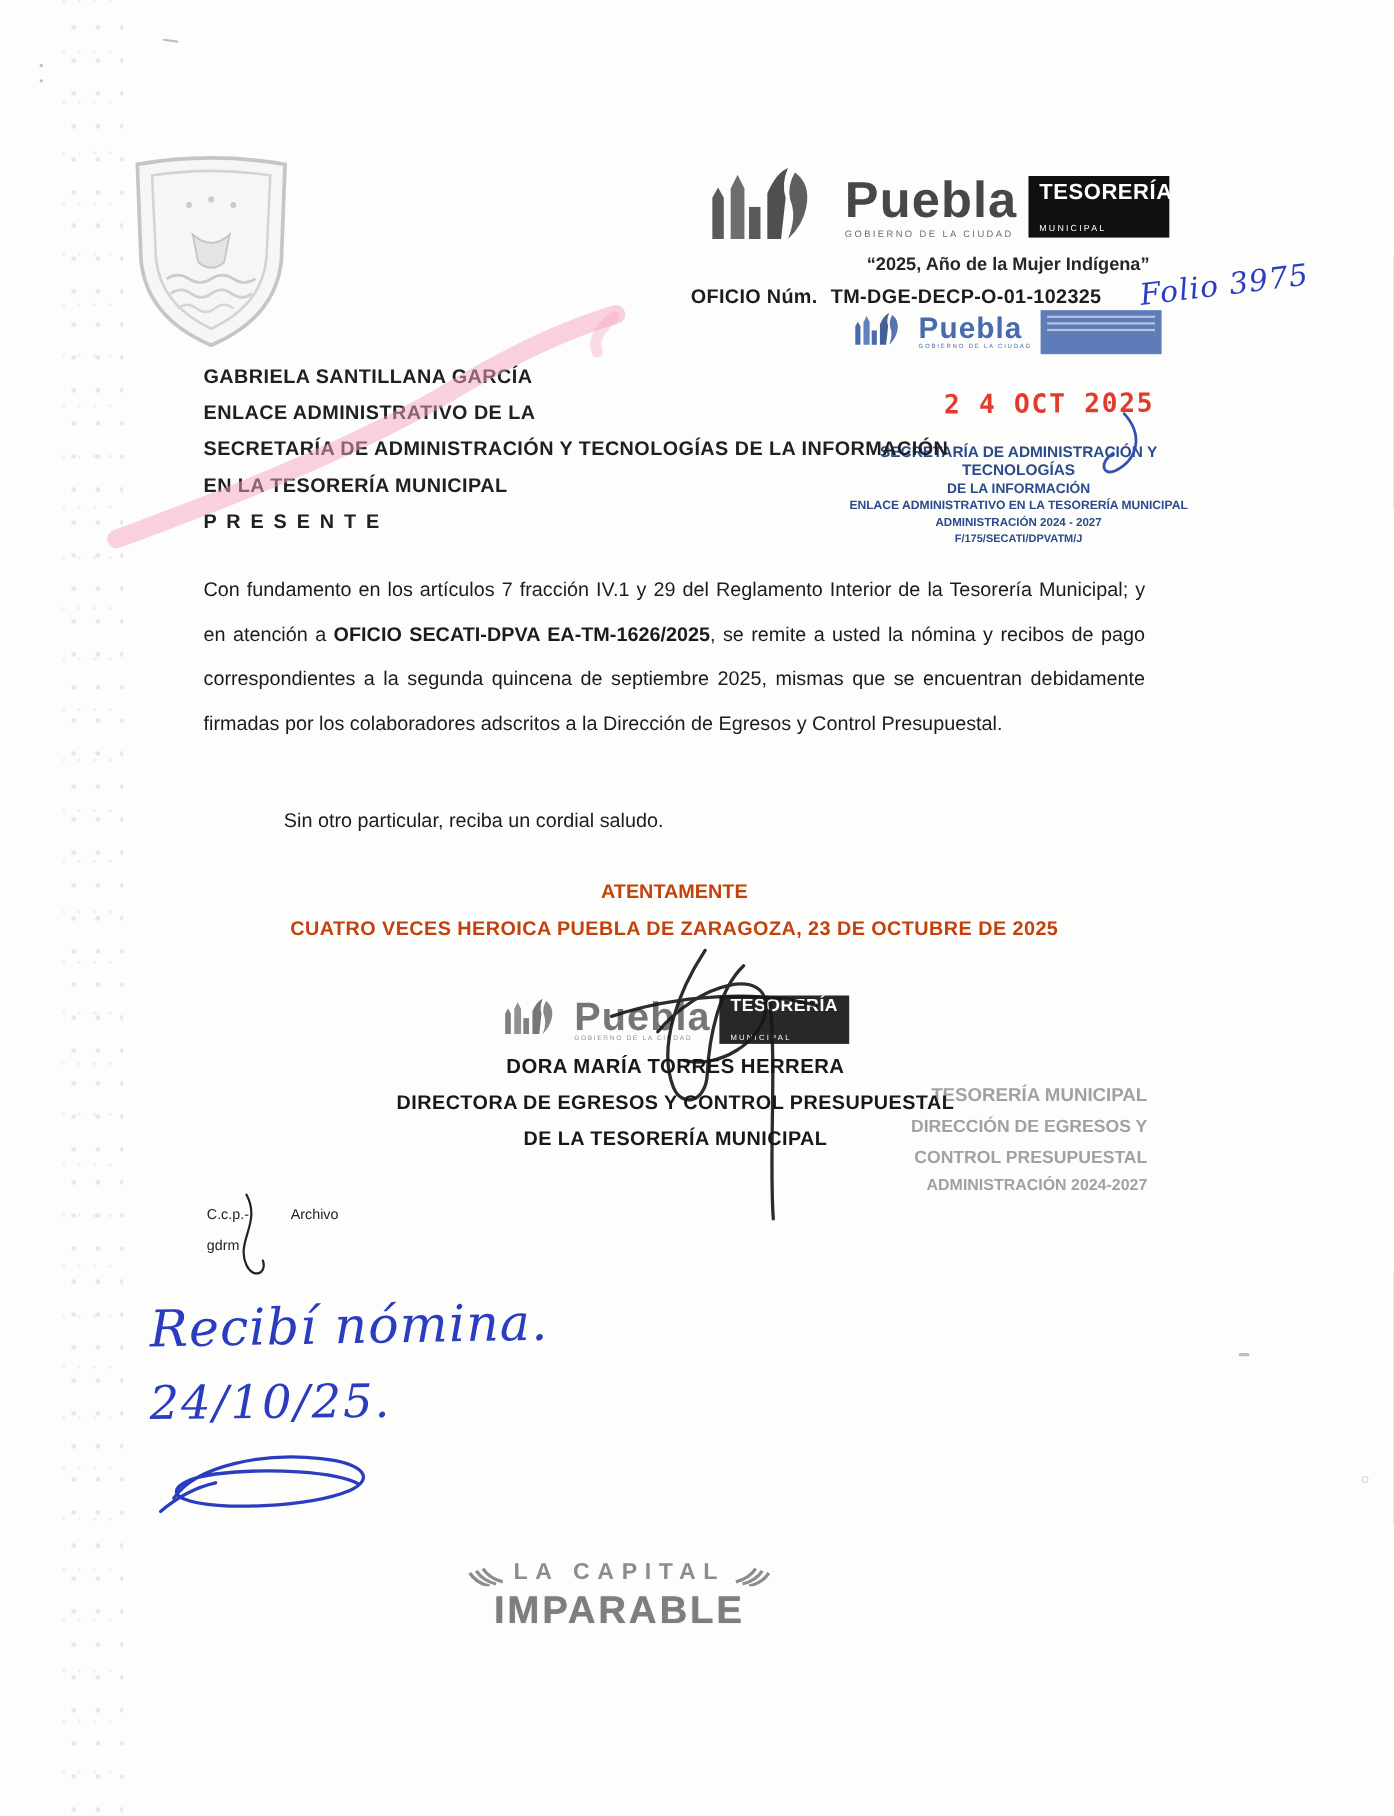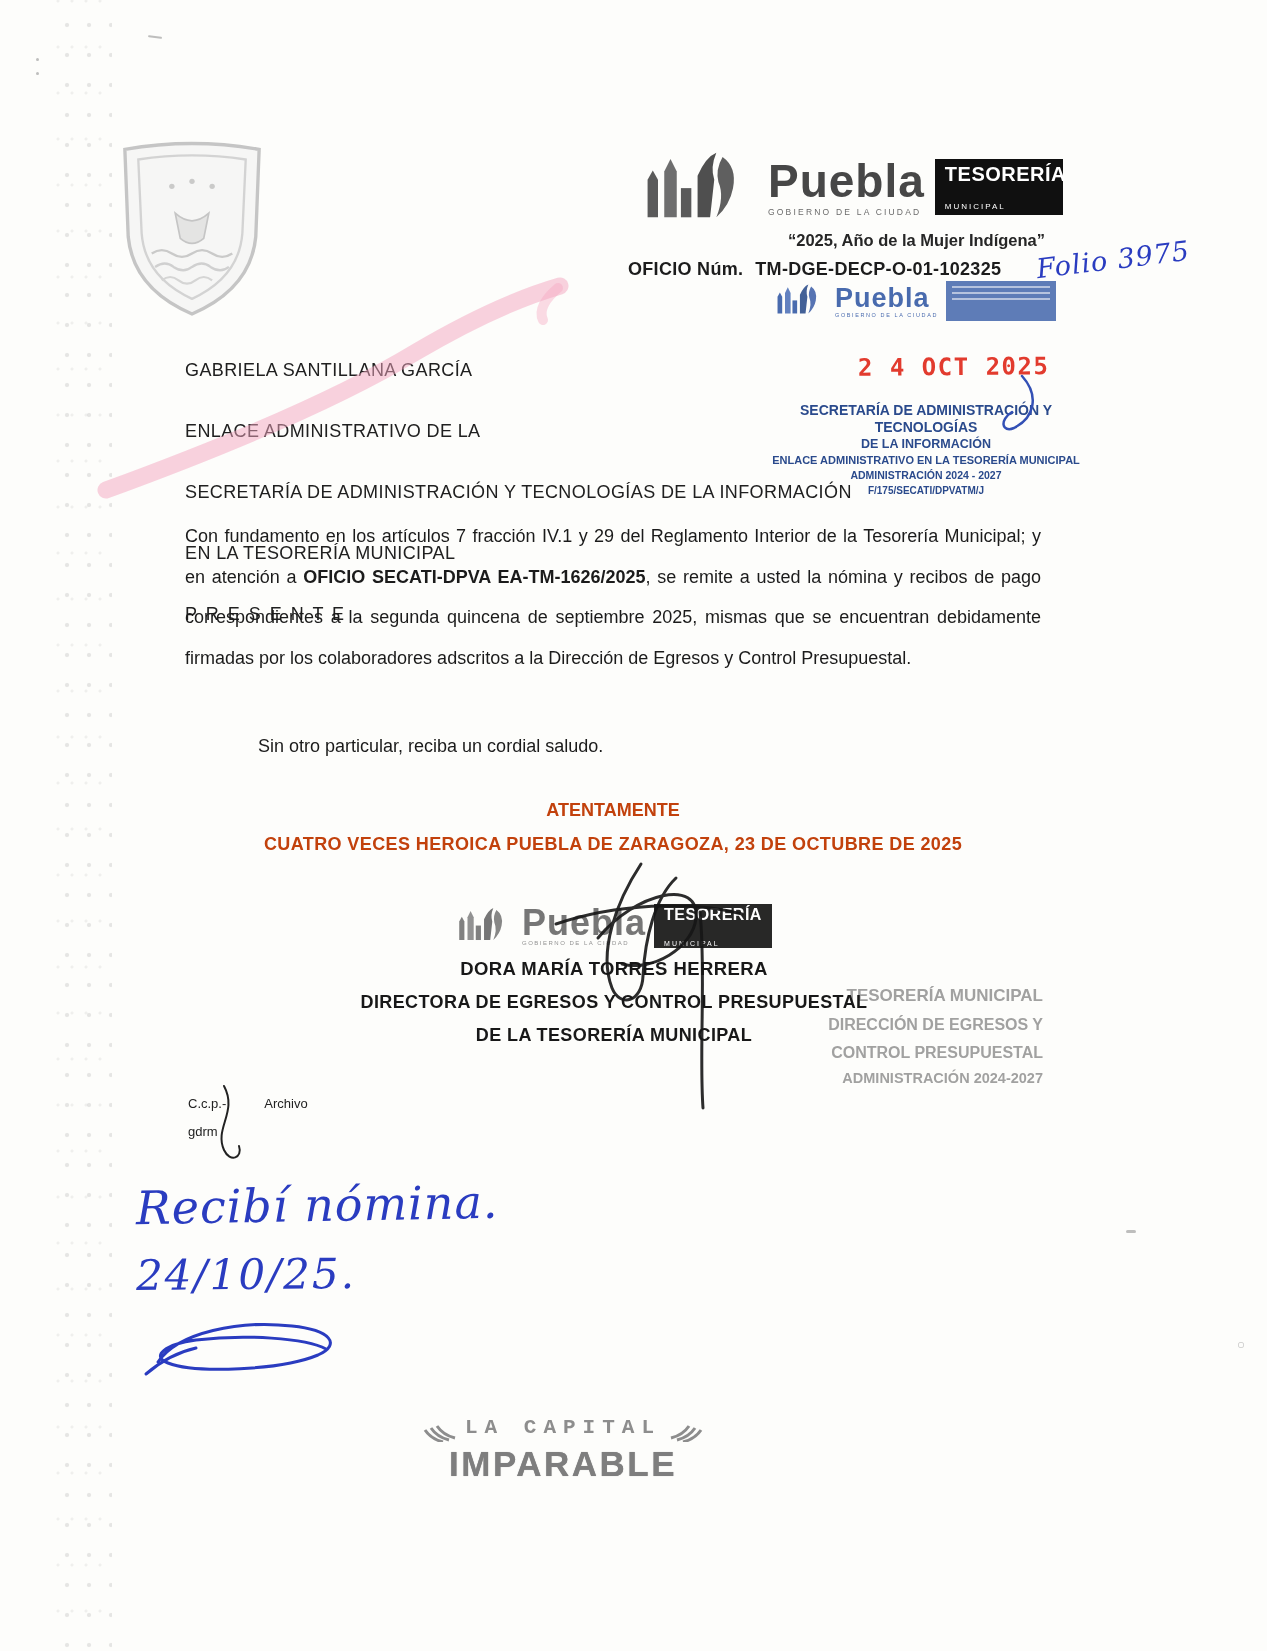--- a/index.html
+++ b/index.html
@@ -53,21 +53,21 @@
              letter-spacing:1.5px; color:var(--date-red,#e23b2e); transform:rotate(-.5deg); }
   .rx-text { left:752px; top:402px; width:348px; text-align:center; color:var(--stamp-navy,#2a4a8c); font-weight:bold; }
   .rx-text .l0 { font-size:14px; line-height:17px; }
   .rx-text .l1 { font-size:12.5px; line-height:16px; }
   .rx-text .l2 { font-size:11px;  line-height:16px; }
   .rx-text .l3 { font-size:10.5px; line-height:15px; }
   .rx-text .l4 { font-size:10px;  line-height:15px; }
 
   
   .addr { left:185px; top:326px; }
-  .addr div { font-weight:normal; font-size:18px; line-height:33px; letter-spacing:.4px; color:#202020;margin-top:28px; }
+  .addr div { font-weight:bold; font-size:18px; line-height:33px; letter-spacing:.4px; color:#202020; }
   .addr .presente { letter-spacing:2px; }
 
   
   .body-par { left:185px; top:516px; width:856px; font-size:18px; line-height:40.5px;
               text-align:justify; color:#1b1b1b; }
   .body-par b { font-weight:bold; }
   .closing { left:258px; top:736px; font-size:18px; color:#1b1b1b; }
 
   
   .att { left:185px; top:800px; width:856px; text-align:center; font-weight:bold; font-size:18px; color:#c2410c; }
@@ -96,21 +96,21 @@
   .ccp .val { margin-left:38px; }
   .initials { left:188px; top:1124px; font-size:13px; color:#222; }
 
   
   .hand { font-family:"DejaVu Serif",serif; font-style:italic; color:var(--ink-blue,#2a3cc0); }
   .hw-note { left:136px; top:1178px; font-size:46px; letter-spacing:1px; transform:rotate(-1deg); }
   .hw-date { left:136px; top:1250px; font-size:42px; letter-spacing:2px; transform:rotate(-.5deg); }
 
   
   .footer-logo { left:410px; top:1416px; width:306px; text-align:center; color:var(--logo-gray,#8d8d8d); }
-  .cap-row { display:flex; align-items:flex-start; justify-content:center; gap:8px;font-family:Liberation Mono, monospace; }
+  .cap-row { display:flex; align-items:center; justify-content:center; gap:8px; }
   .cap-txt { font-weight:bold; font-size:21px; letter-spacing:7px; }
   .imp-txt { font-weight:bold; font-size:35px; letter-spacing:2.5px; color:#7e7e7e; text-shadow:0 0 .7px #7e7e7e; margin-top:2px; }
 
   .ink-overlay { left:0; top:0; width:1267px; height:1651px; pointer-events:none; }
 </style>
 </head>
 <body>
 
 <div class="page">
 

